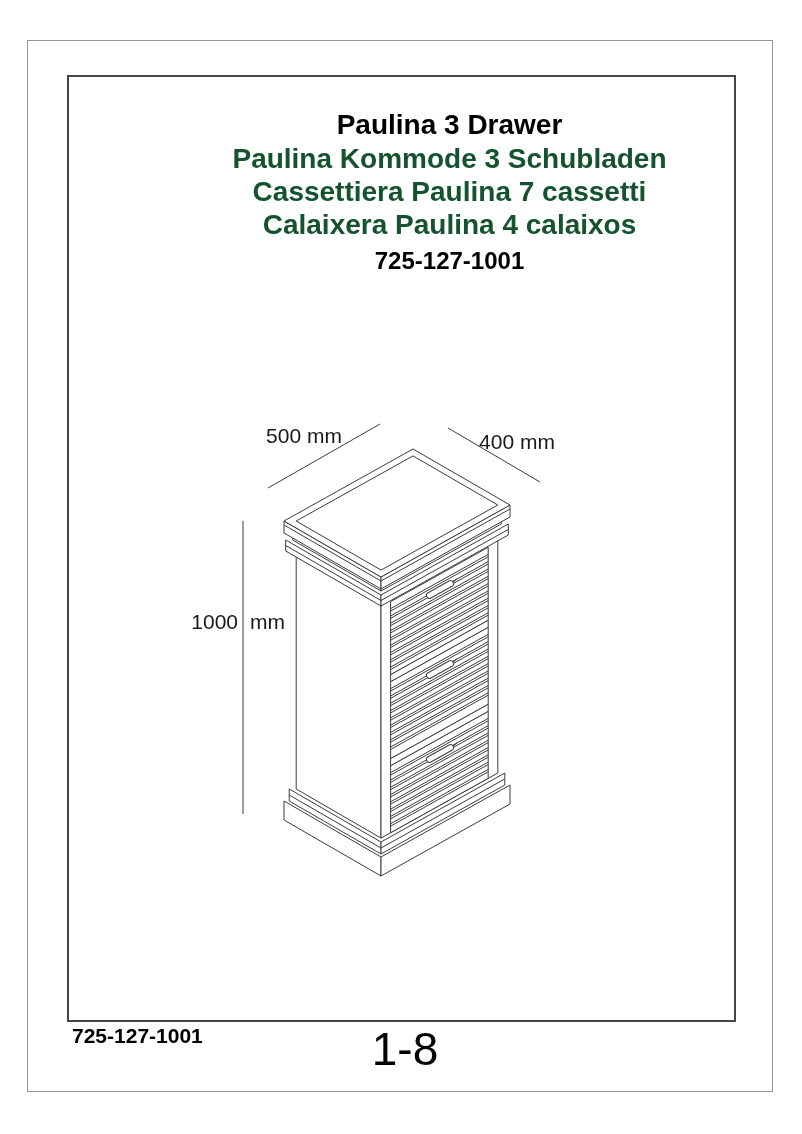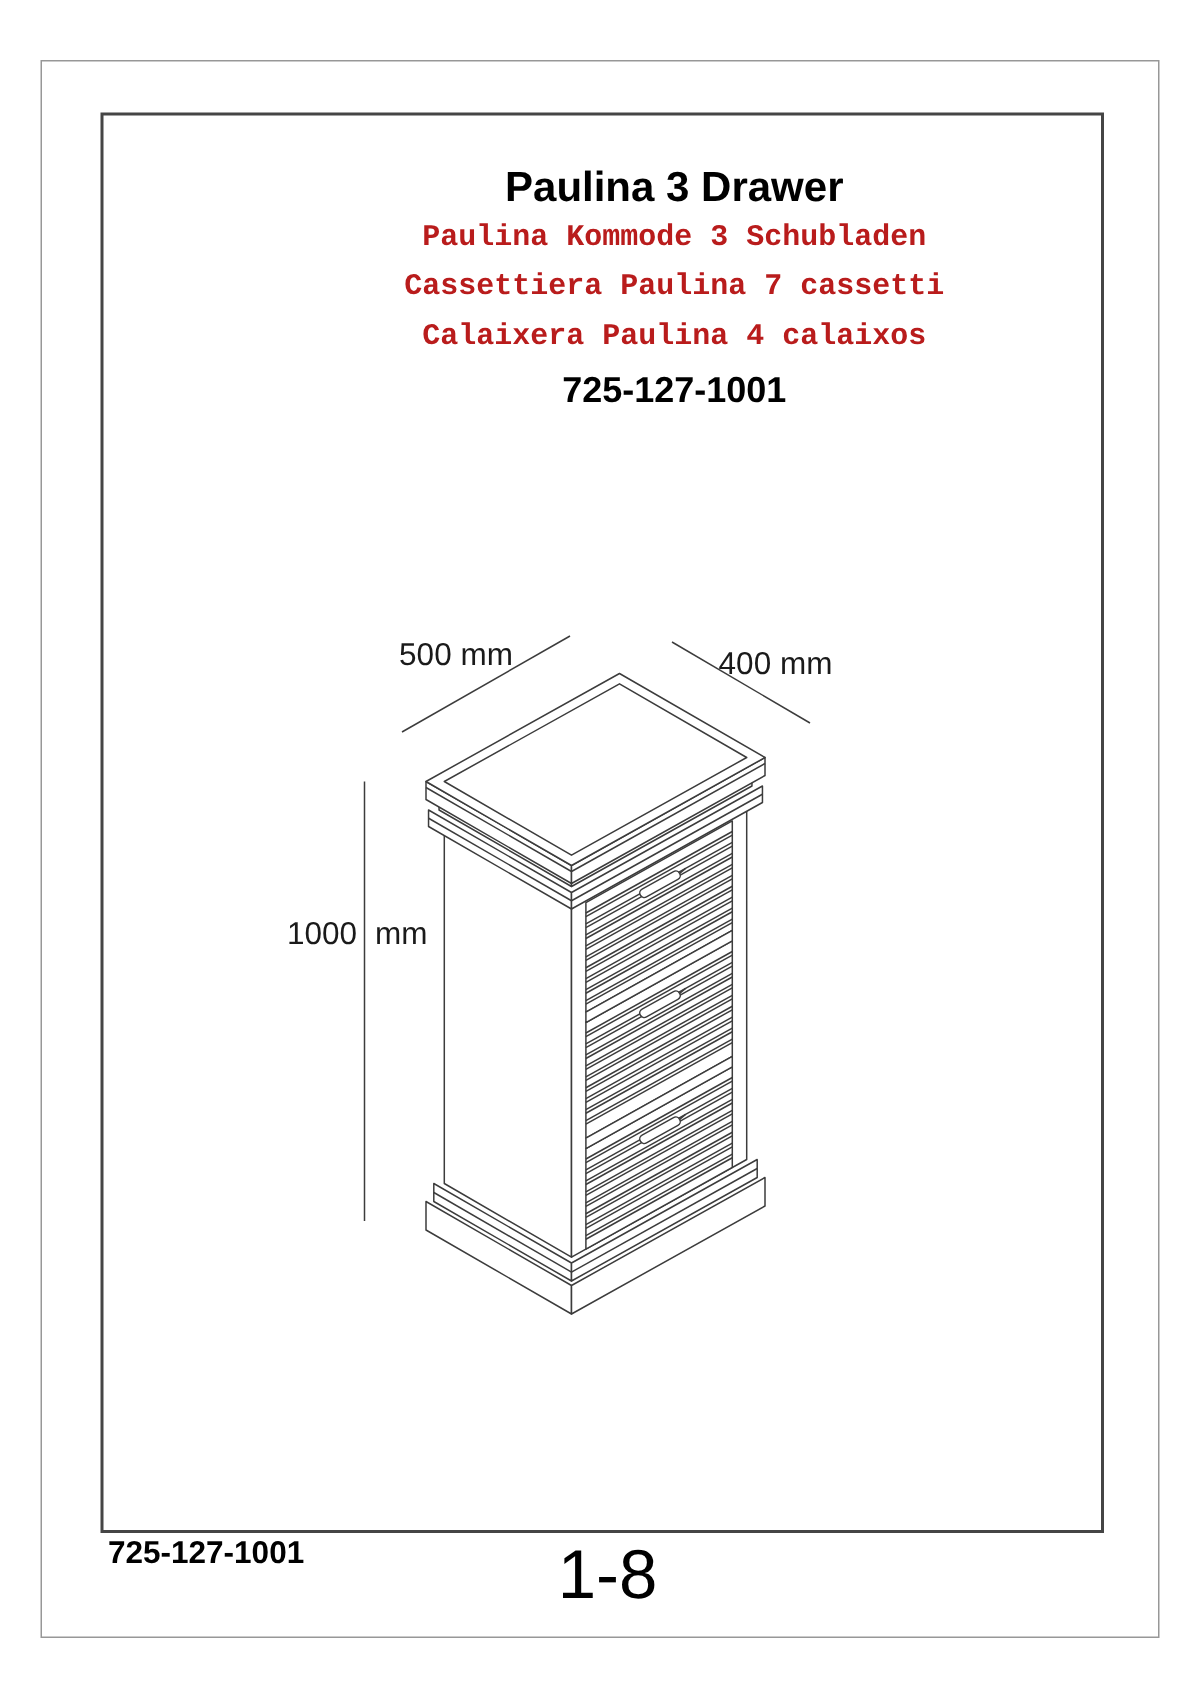--- a/index.html
+++ b/index.html
@@ -13,21 +13,21 @@
   }
   .inner-frame{
     position:absolute;left:67px;top:75px;width:669px;height:947px;
     border:2px solid #454545;box-sizing:border-box;
   }
   .title-block{
     position:absolute;left:67px;top:107px;width:669px;
     text-align:center;font-weight:bold;margin-left:48px;
   }
   .product-title{font-size:28px;line-height:35px;color:#000000;}
-  .translation{font-size:20px;line-height:33px;color:#b91c1c;font-family:Liberation Mono, monospace;}
+  .translation{font-size:28px;line-height:33px;color:#14532d;}
   .model-number{font-size:24px;line-height:33px;color:#000000;margin-top:3px;}
   svg.diagram{position:absolute;left:0;top:0;}
   svg.diagram text{
     font-family:"Liberation Sans",sans-serif;font-size:21px;fill:#1a1a1a;
   }
   .footer-part-number{
     position:absolute;left:72px;top:1024px;
     font-weight:bold;font-size:21px;color:#000000;
   }
   .page-indicator{

